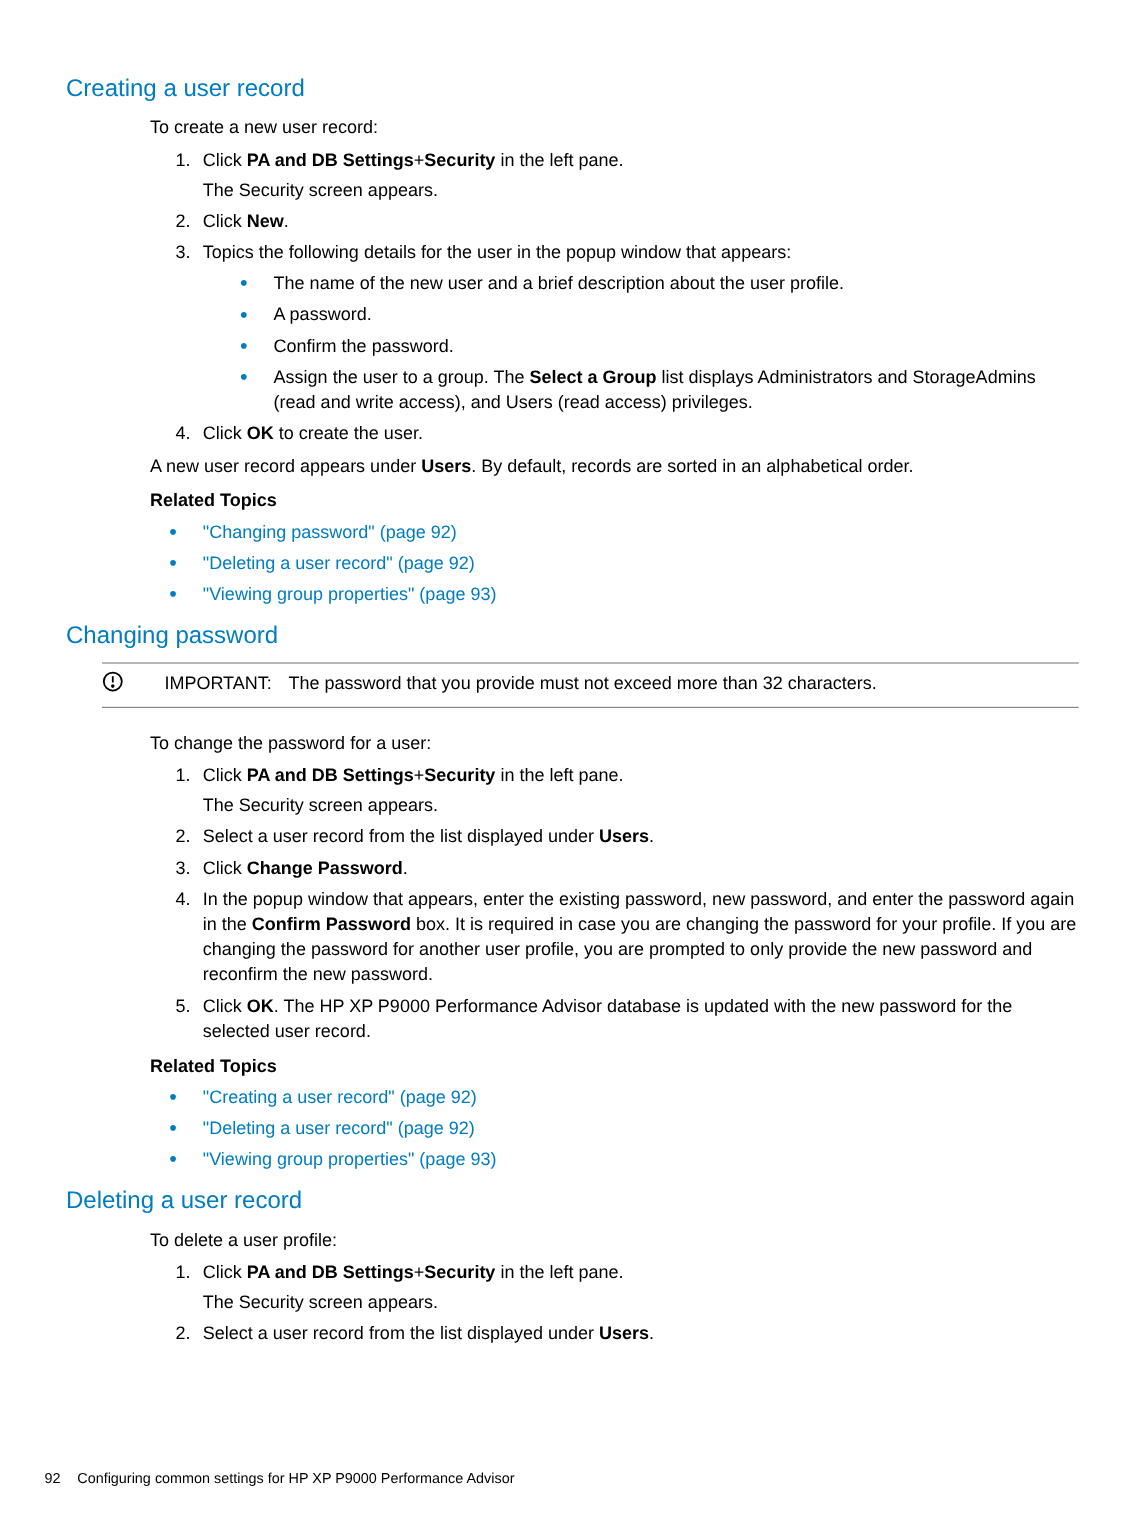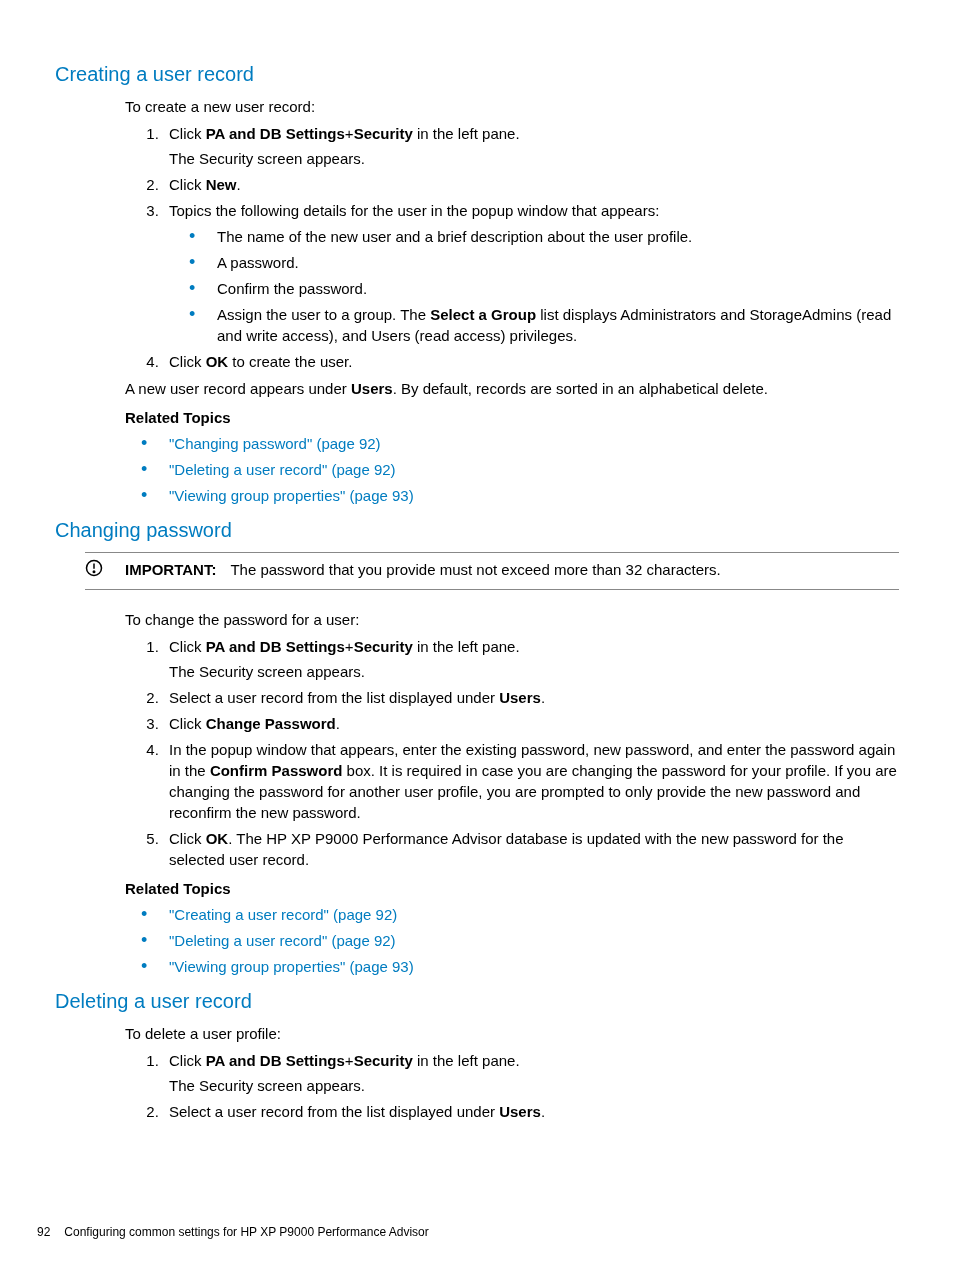--- a/index.html
+++ b/index.html
@@ -34,21 +34,21 @@
     margin: 5px 0;
   }
   ul.bullets {
     list-style: none;
     padding-left: 38px;
     margin: 4px 0;
   }
   ul.bullets > li {
     position: relative;
     padding-left: 6px;
-    margin: 5px 4px;
+    margin: 5px 15px;
   }
   ul.bullets > li::before {
     content: "•";
     position: absolute;
     left: -22px;
     color: #007cc0;
     font-size: 18px;
     line-height: 1;
     top: 1px;
   }
@@ -90,22 +90,23 @@
   .note-icon {
     width: 40px;
     flex-shrink: 0;
     font-size: 18px;
     line-height: 1.2;
   }
   .note-text {
     flex: 1;
   }
   .important-label {
-    font-weight: bold;
+    font-weight: normal;
     margin-right: 14px;
+    margin-left: 12px;
   }
   .footer {
     position: fixed;
     bottom: 30px;
     left: 37px;
     font-size: 12px;
   }
   .page-num { margin-right: 14px; }
 </style>
 </head>
@@ -131,21 +132,21 @@
         <li>
           <span>Assign the user to a group. The </span><span class="bold">Select a Group</span><span> list displays Administrators and StorageAdmins (read and write access), and Users (read access) privileges.</span>
         </li>
       </ul>
     </li>
     <li>
       <span>Click </span><span class="bold">OK</span><span> to create the user.</span>
     </li>
   </ol>
   <div class="intro">
-    <span>A new user record appears under </span><span class="bold">Users</span><span>. By default, records are sorted in an alphabetical delete.</span>
+    <span>A new user record appears under </span><span class="bold">Users</span><span>. By default, records are sorted in an alphabetical order.</span>
   </div>
   <div class="related-heading">Related Topics</div>
   <ul class="related">
     <li><span class="link">"Changing password" (page 92)</span></li>
     <li><span class="link">"Deleting a user record" (page 92)</span></li>
     <li><span class="link">"Viewing group properties" (page 93)</span></li>
   </ul>
 </div>
 
 <div class="section-heading">Changing password</div>

